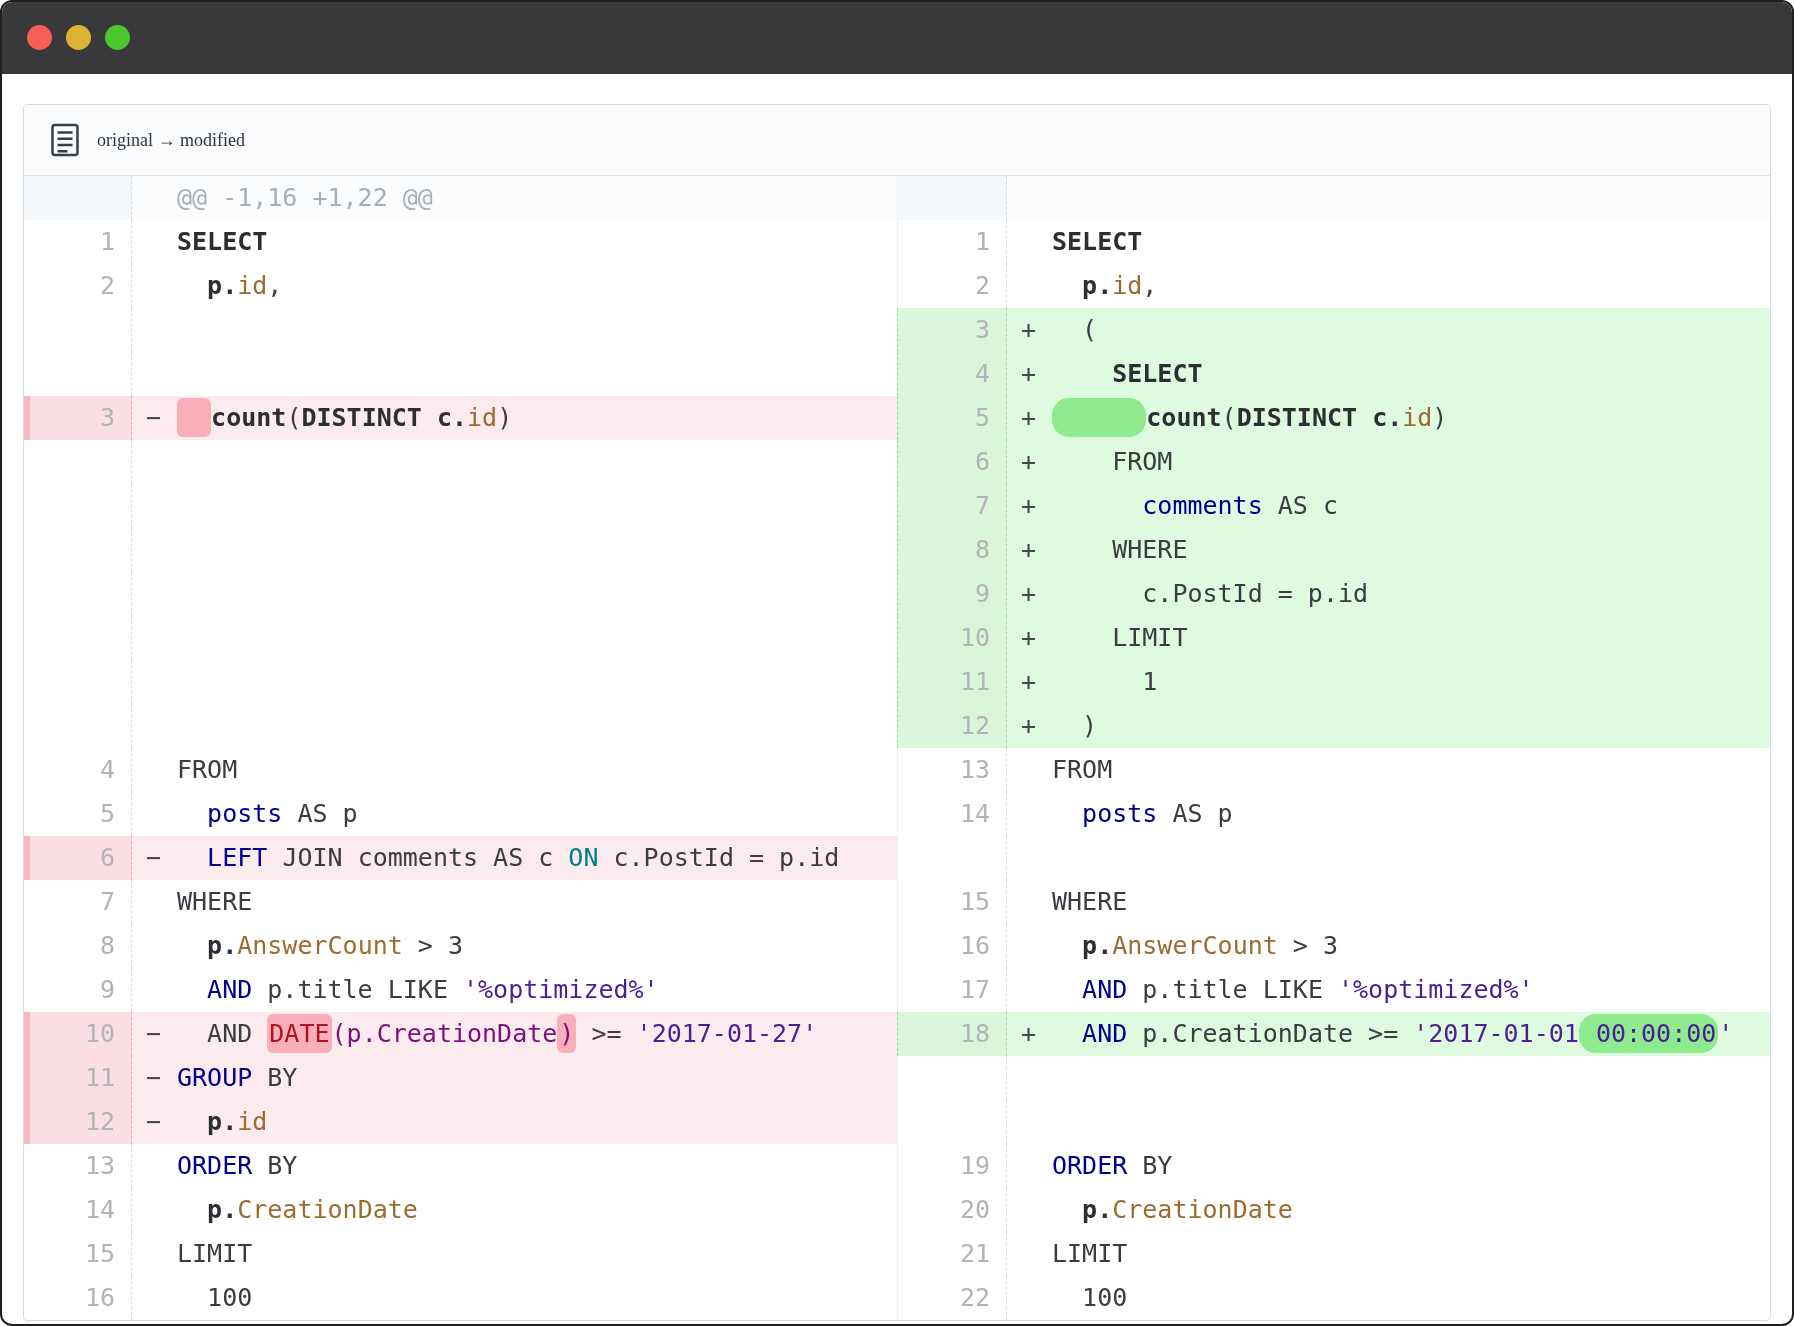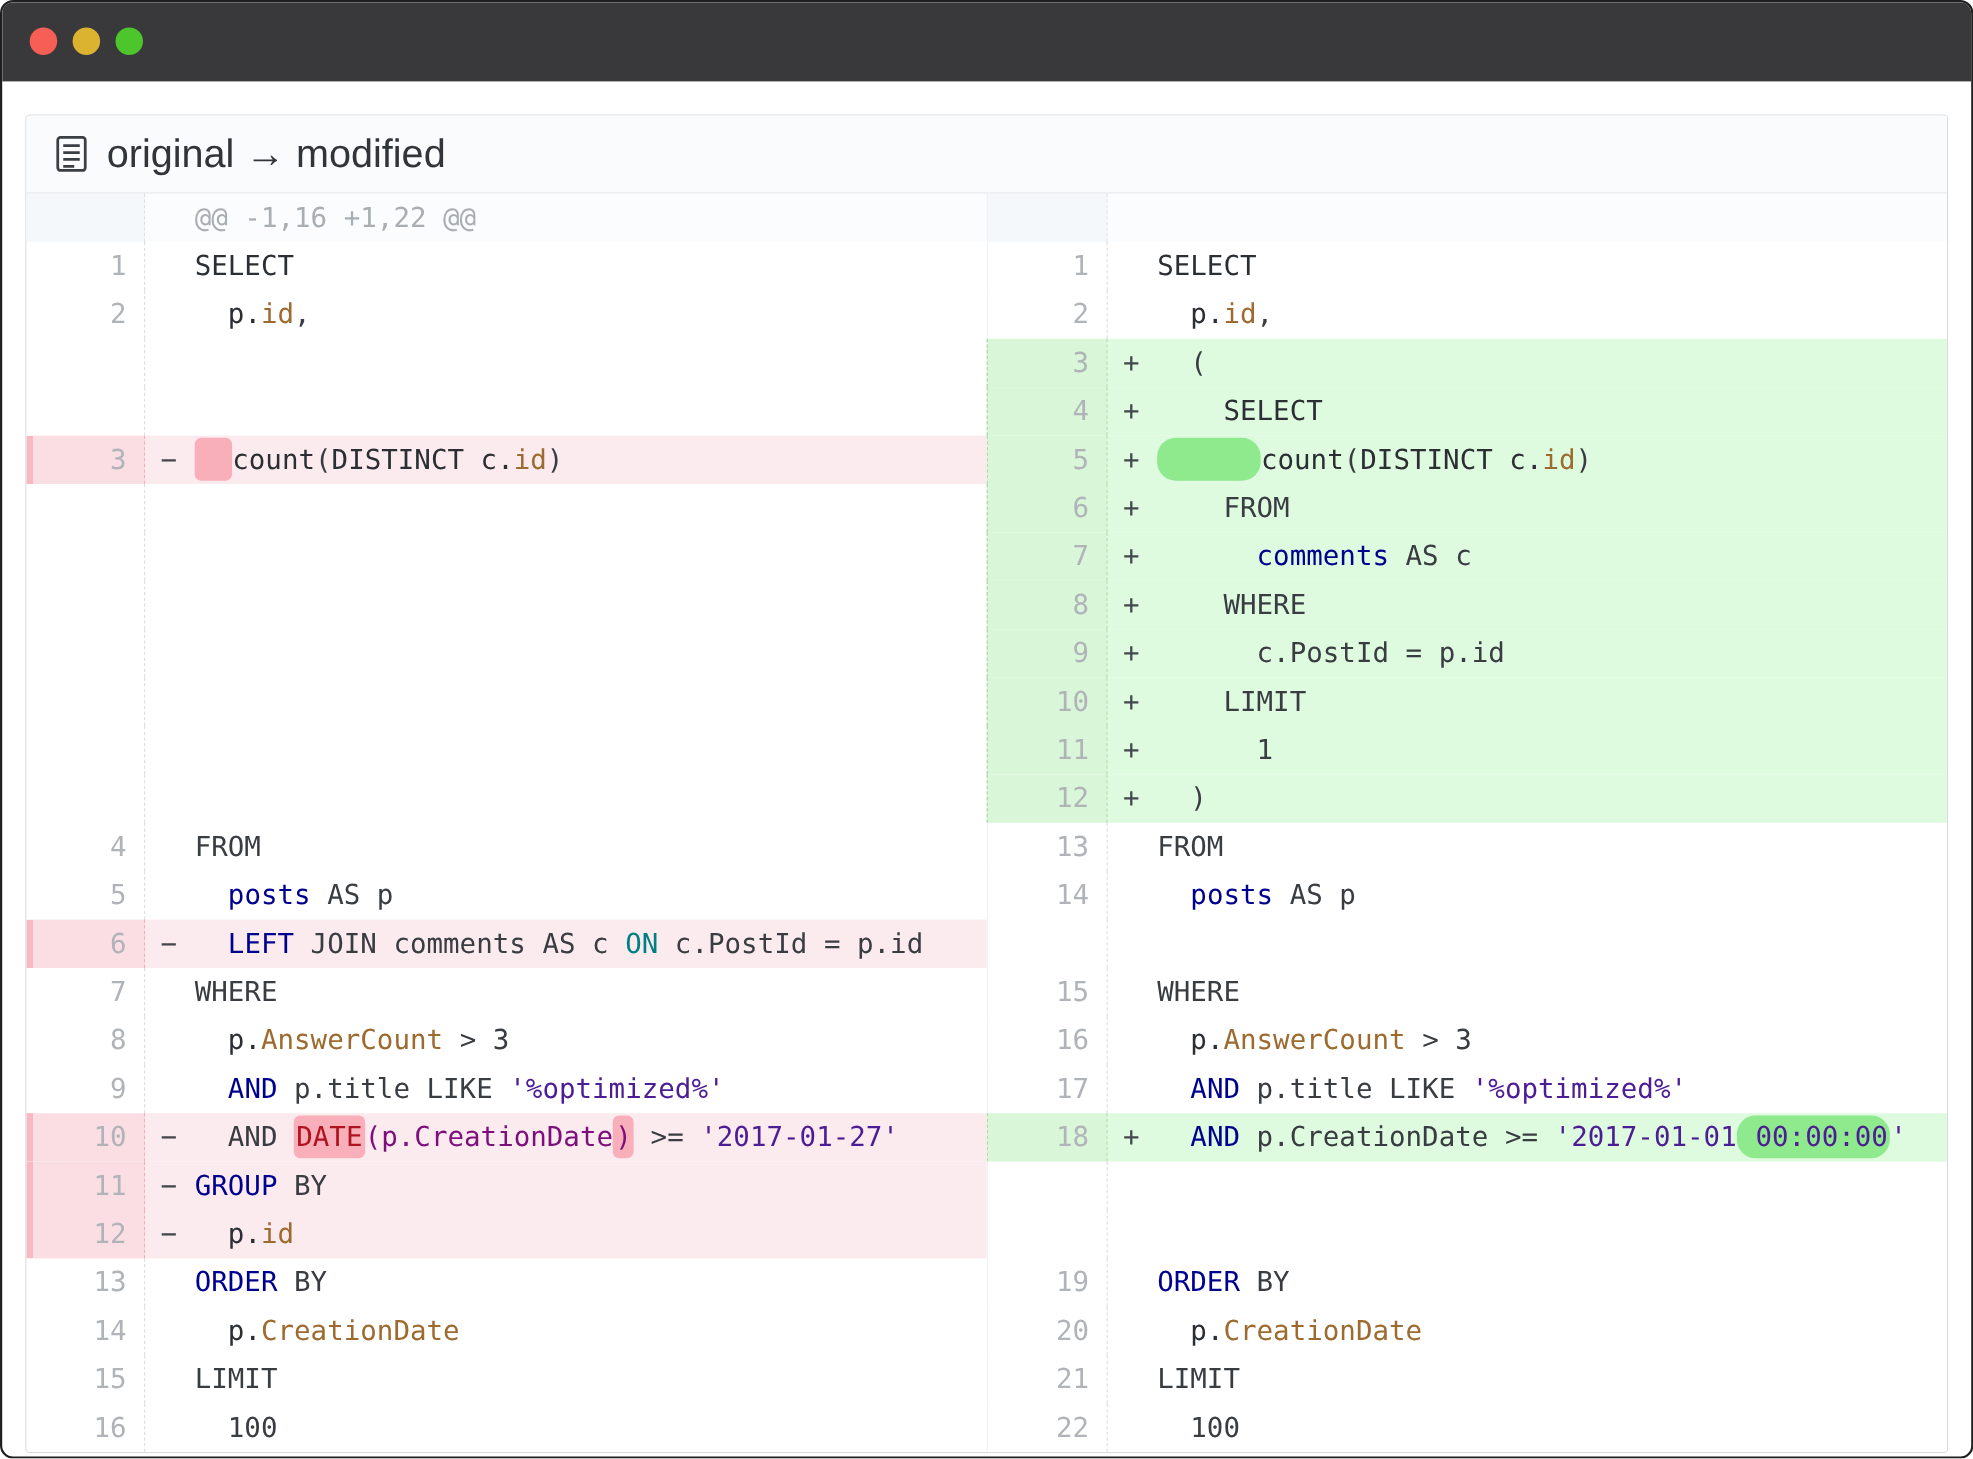--- a/index.html
+++ b/index.html
@@ -15,21 +15,21 @@
   .light-yellow{background:#dcb231;}
   .light-green{background:#4cc62c;}
 
   .main{padding:30px 21px 0 21px;}
   .panel{border:1px solid #d9dcdf;border-radius:4px;overflow:hidden;background:#fff;}
   .panel-header{
     height:70px;background:#fafbfc;border-bottom:1px solid #e0e3e6;
     display:flex;align-items:center;padding:0 26px;gap:17px;
   }
   .file-title{
-    font-family:Liberation Sans, sans-serif;font-size:36px;color:#30353a;
+    font-family:Liberation Serif, serif;font-size:18px;color:#30353a;
   }
 
   .diff{
     font-family:"DejaVu Sans Mono","Liberation Mono",monospace;
     font-size:25px;line-height:44px;color:#393d42;
   }
   .row{display:flex;height:44px;align-items:flex-end;}
   .cell{box-sizing:border-box;height:44px;overflow:hidden;}
   .lnum{
     width:108px;flex:none;text-align:right;padding-right:16px;color:#b0b4b8;
@@ -51,21 +51,21 @@
   
   .cell-add.lnum{background:#d9f6d9;border-right-color:#a9d9a9;border-left:1px dashed #9fd69f;}
   .cell-add.code{background:#defadf;}
 
   
   .hl-del{background:#f8afba;border-radius:6px;padding:5px 2px;}
   .hl-add{background:#8fe98d;border-radius:17px;padding:5px 2px;}
 
   
   .tok-n{color:#393d42;}
-  .tok-b{color:#2b2f33;font-weight:normal;}
+  .tok-b{color:#2b2f33;font-weight:bold;}
   .tok-k{color:#00008f;}
   .tok-t{color:#008083;}
   .tok-i{color:#9d6b2f;}
   .tok-s{color:#4c1d95;}
   .tok-d{color:#b0121f;font-weight:normal;}
   .tok-p{color:#7c0f7c;}
 </style>
 </head>
 <body>
 

